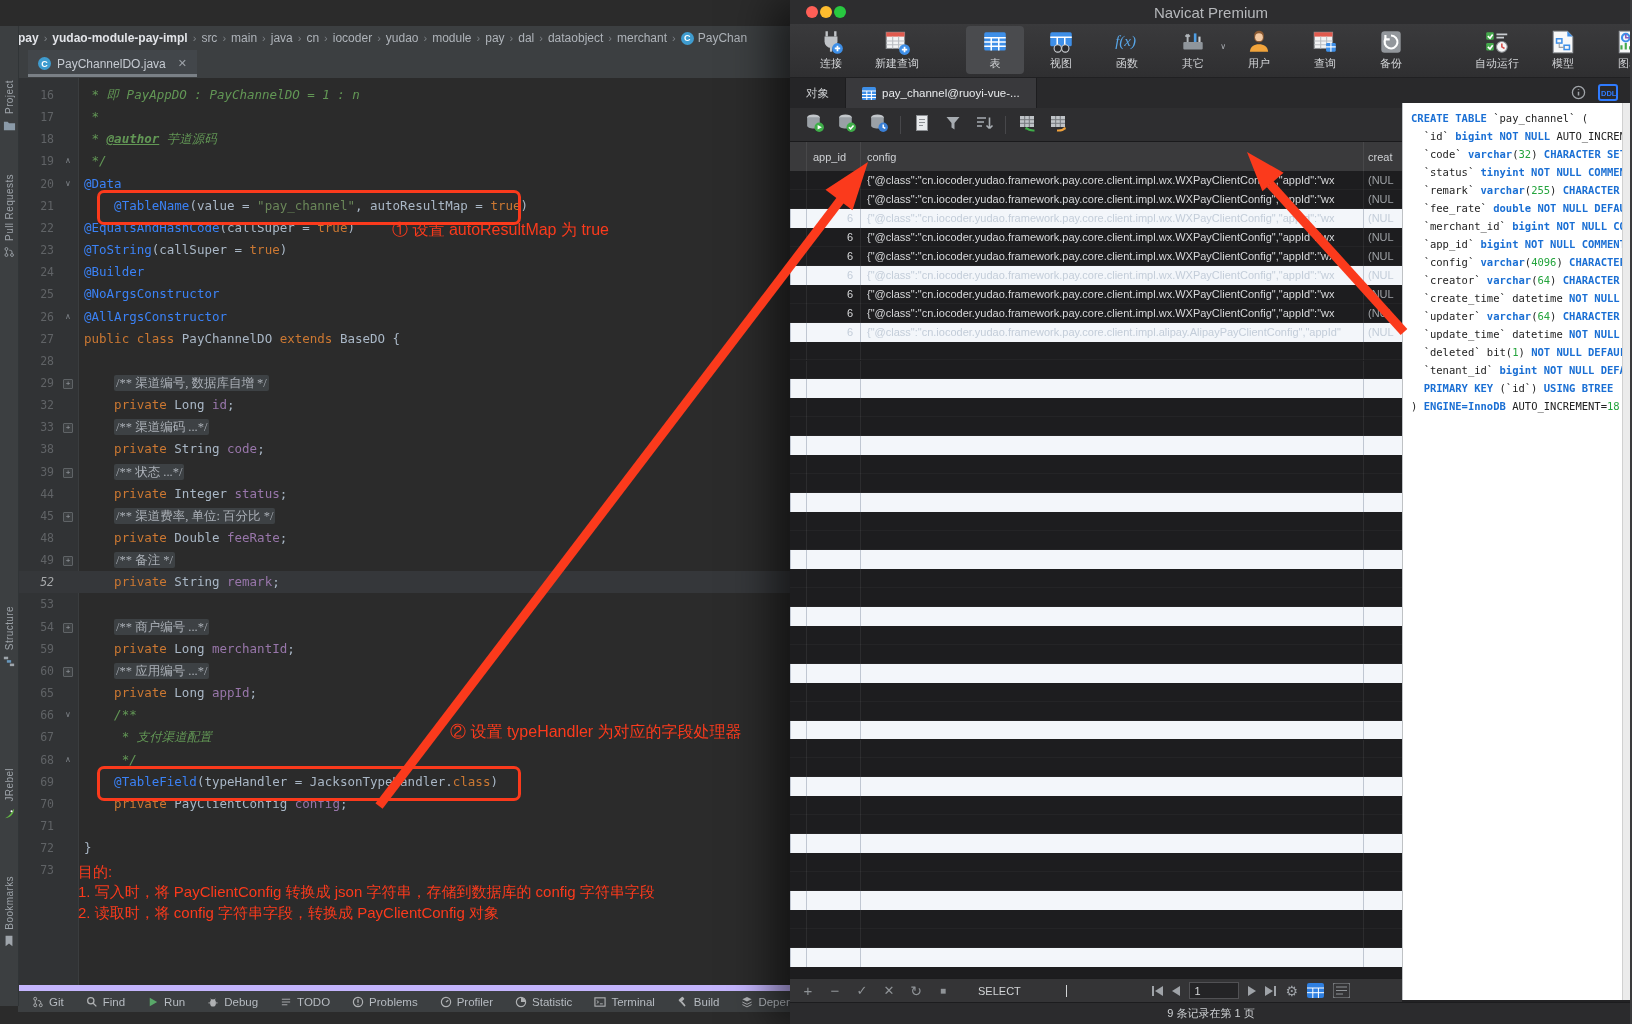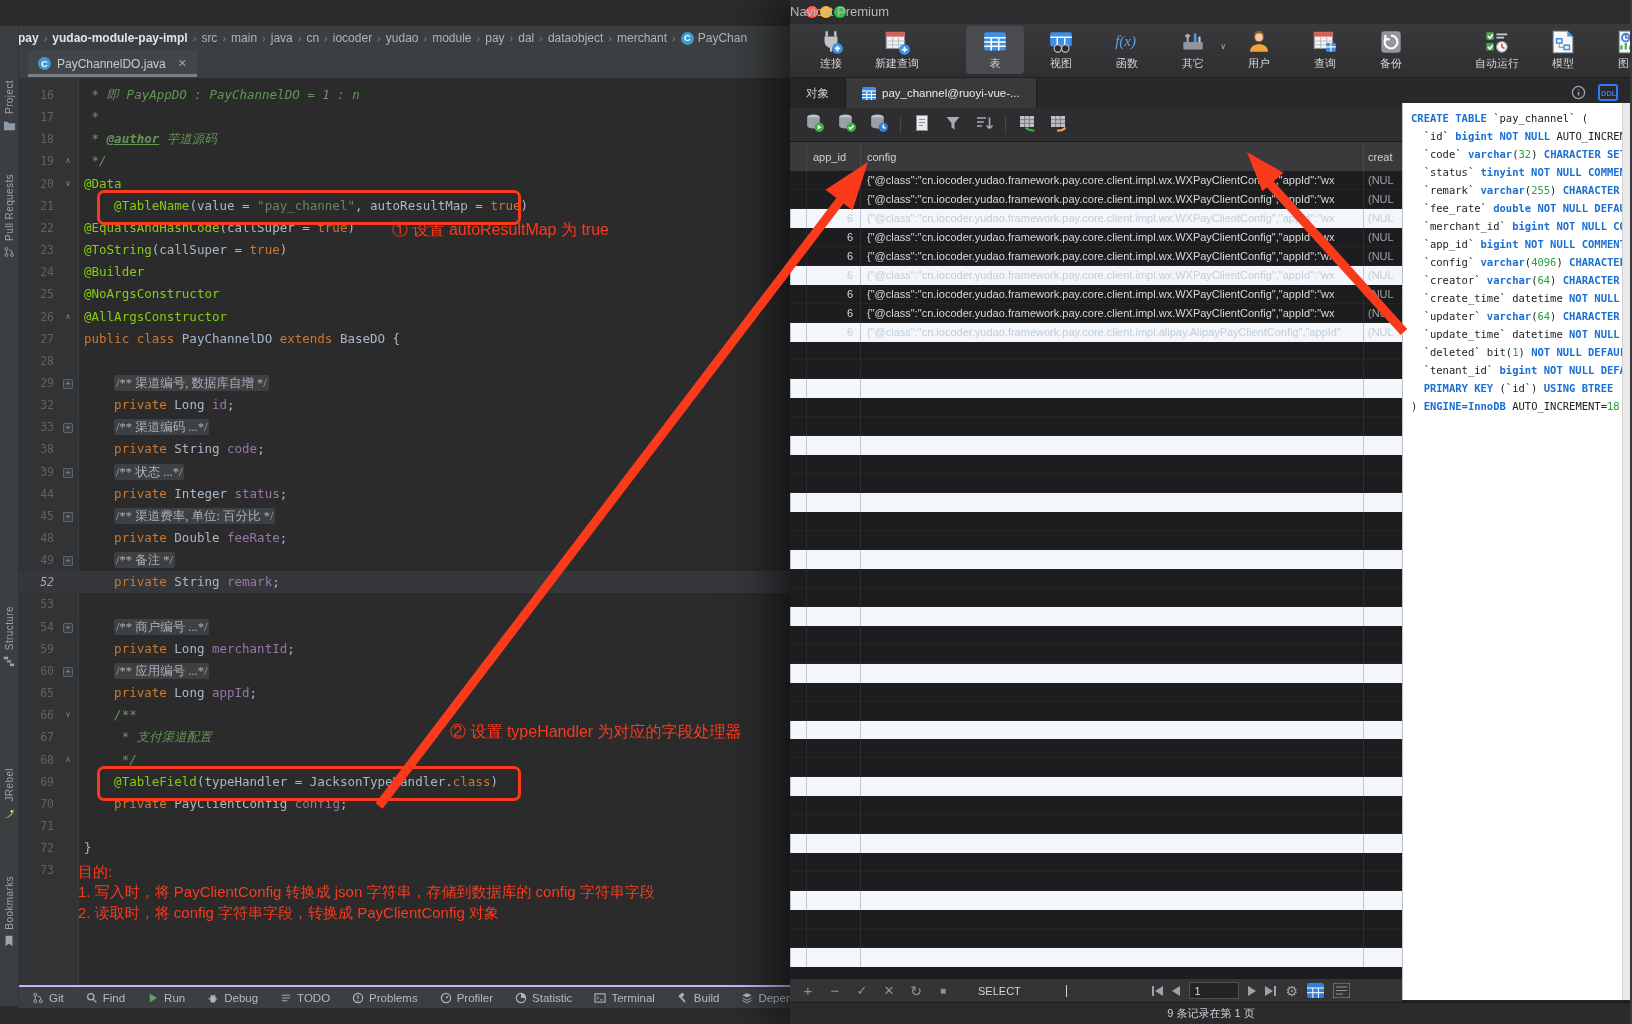--- a/index.html
+++ b/index.html
@@ -28,36 +28,36 @@
   .strip-label{writing-mode:vertical-rl;transform:rotate(180deg);font-size:10px;color:#9da3a9;letter-spacing:.4px;white-space:nowrap;}
   .editor{position:absolute;left:18px;top:78px;width:772px;height:907px;background:#2b2b2b;overflow:hidden;}
   .gutter-bg{position:absolute;left:0;top:0;width:60px;height:100%;background:#313335;border-right:1px solid #3a3d3f;}
   .cline{position:absolute;left:0;width:100%;height:22.15px;}
   .cline.cur{background:#35373a;}
   .lnum{position:absolute;left:0;width:36px;text-align:right;color:#606366;font:11.5px "DejaVu Sans Mono",monospace;line-height:22.15px;}
   .cline.cur .lnum{color:#a7a9ab;font-style:italic;}
   .mark{position:absolute;left:44px;width:12px;text-align:center;color:#7e8388;font-size:8px;line-height:22.15px;}
   .mark.m-plus{left:45px;top:7px;width:8px;height:8px;border:1px solid #5f6366;line-height:7px;color:#9da2a8;border-radius:1px;background:#3c3f41;}
   .ccode{position:absolute;left:66px;white-space:pre;font:12.5px "DejaVu Sans Mono",monospace;line-height:22.15px;}
-  .tk-k{color:#cc7832;} .tk-a{color:#84cc16;} .tk-s{color:#6a8759;} .tk-p{color:#a9b7c6;} .tk-v{color:#9876aa;}
+  .tk-k{color:#cc7832;} .tk-a{color:#3b82f6;} .tk-s{color:#6a8759;} .tk-p{color:#a9b7c6;} .tk-v{color:#9876aa;}
   .tk-c{color:#629755;font-style:italic;}
   .tk-u{color:#629755;font-style:italic;font-weight:bold;text-decoration:underline;}
   .tk-f{color:#abb0b7;background:#3d4144;border-radius:2px;padding:1px 2px;font-family:Liberation Serif, serif;}
-  .ide-tools{position:absolute;left:18px;top:985px;width:772px;height:21px;background:#3c3f41;border-top:2px solid #c4b5fd;
+  .ide-tools{position:absolute;left:18px;top:985px;width:772px;height:21px;background:#3c3f41;border-top:6px solid #c4b5fd;
              display:flex;align-items:center;gap:22px;padding-left:14px;font-size:11.5px;color:#b6bbc1;white-space:nowrap;overflow:hidden;}
   .tool{display:inline-flex;align-items:center;gap:5px;}
   .ide-status{position:absolute;left:0;top:1007px;width:790px;height:17px;background:#3c3f41;border-top:1px solid #2c2f31;
               color:#b9bec4;font-size:11.5px;display:flex;align-items:center;gap:8px;padding-left:6px;white-space:nowrap;overflow:hidden;}
 
   
   #nav{position:absolute;left:790px;top:0;width:842px;height:1024px;background:#232325;z-index:10;
        box-shadow:-18px 0 40px rgba(0,0,0,.55);}
   .nv-title{position:relative;height:24px;background:#2d2d2f;border-bottom:1px solid #1f1f21;}
   .tl{position:absolute;top:6px;width:12px;height:12px;border-radius:50%;}
-  .nv-title-text{position:absolute;left:0;right:0;top:4px;color:#b6b8bb;font-size:13px;}
+  .nv-title-text{position:absolute;left:0;right:0;top:4px;text-align:center;color:#b6b8bb;font-size:15px;}
   .nv-toolbar{position:absolute;left:0;top:24px;width:100%;height:54px;background:linear-gradient(#3a3a3c,#2f2f31);
               border-bottom:1px solid #202022;display:flex;align-items:flex-start;padding:2px 0 0 12px;box-sizing:border-box;}
   .nv-tb-item{min-width:52px;display:flex;flex-direction:column;align-items:center;gap:0;padding:2px 3px 3px;border-radius:4px;
               color:#d3d5d8;font-size:11px;white-space:nowrap;position:relative;}
   .nv-tb-item.sel{background:#4a4b4e;}
   .chev{position:absolute;right:-4px;top:16px;color:#a9adb2;font-size:8px;}
   .nv-tabs{position:absolute;left:0;top:78px;width:100%;height:30px;background:#29292b;border-bottom:1px solid #1d1d1f;display:flex;}
   .nv-tab{display:flex;align-items:center;gap:6px;padding:0 16px;color:#c9cbce;font-size:11.5px;background:#252527;border-right:1px solid #1d1d1f;}
   .nv-tab.active{background:#39393c;color:#e8eaec;}
   .nv-tab-icons{position:absolute;right:14px;top:6px;display:flex;gap:12px;align-items:center;}

